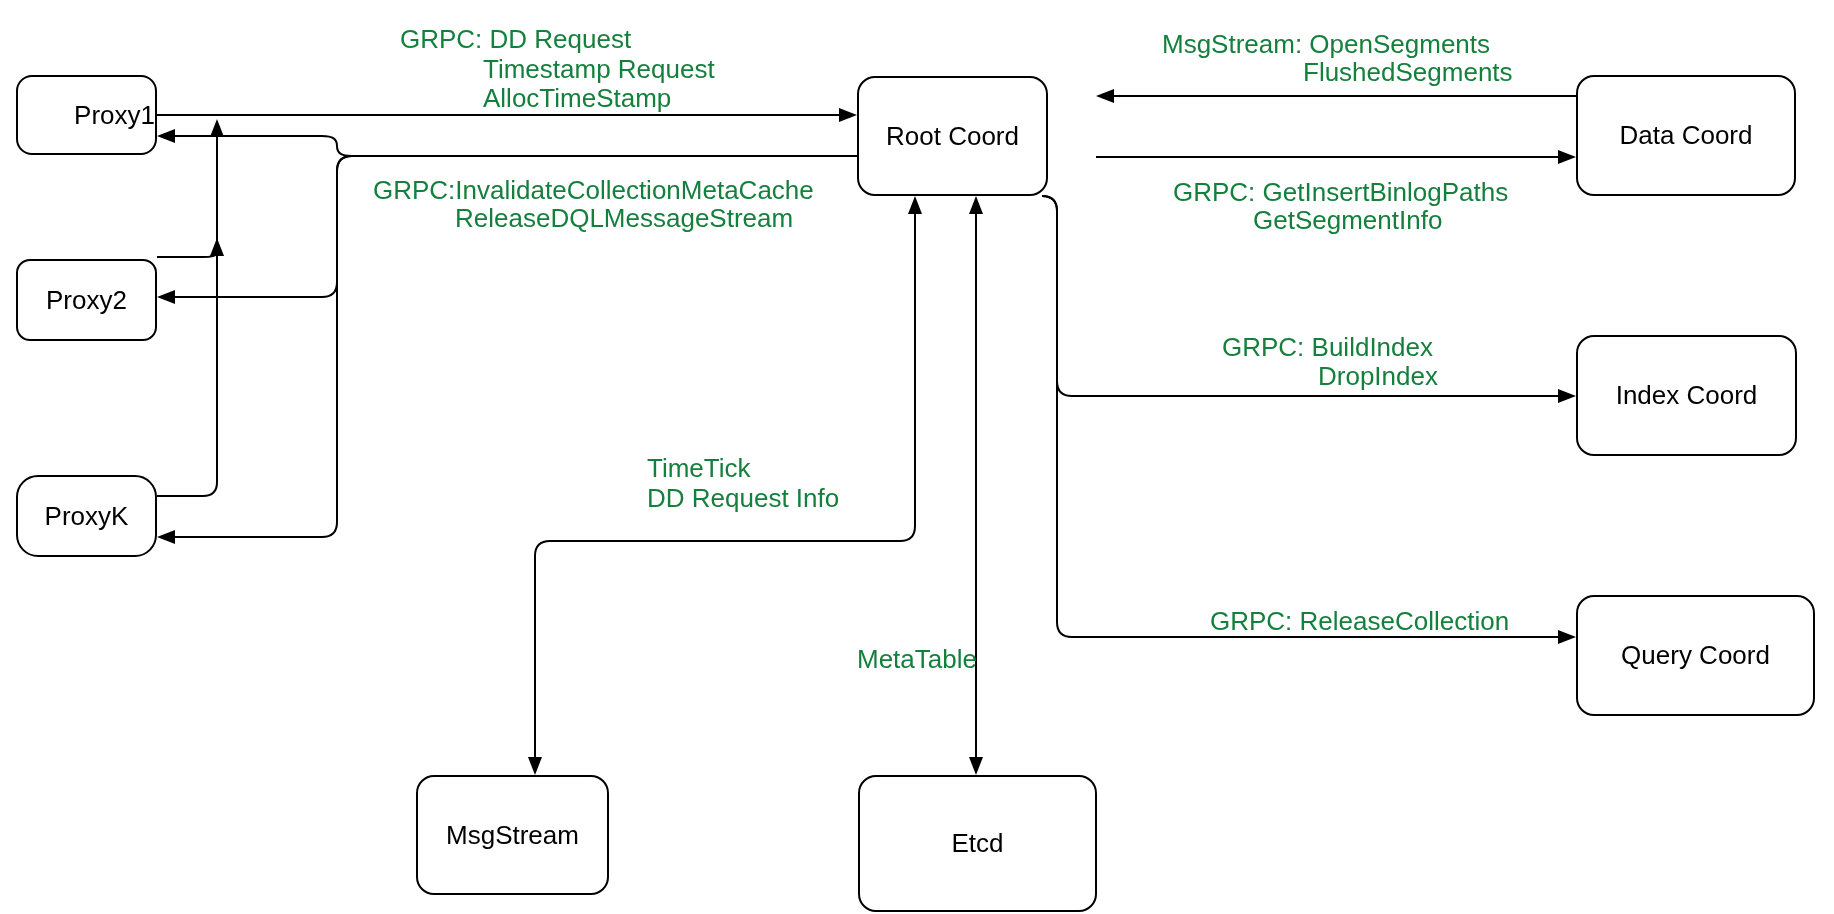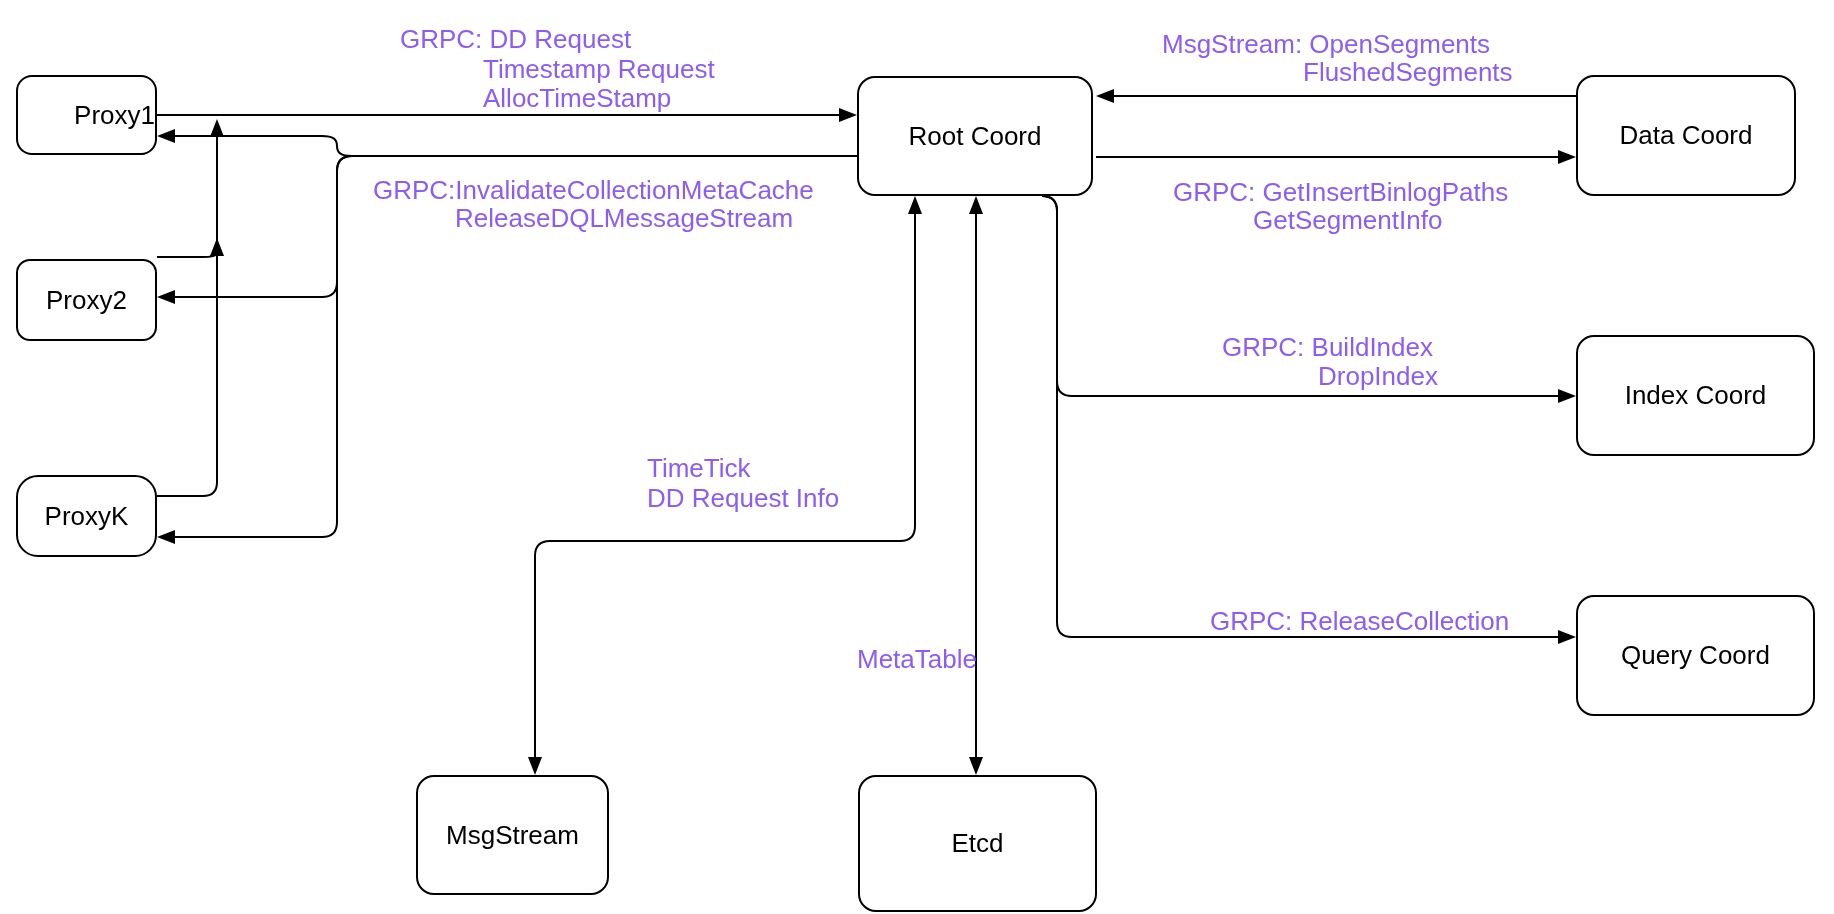--- a/index.html
+++ b/index.html
@@ -15,21 +15,21 @@
     position:absolute;
     box-sizing:border-box;
     border:2.8px solid #000;
     background:#fff;
     display:flex;align-items:center;justify-content:center;
     font-size:26px;color:#000;white-space:nowrap;
   }
   .edge-label{
     position:absolute;
     transform:translateY(-50%);
-    font-size:26px;color:#8b5cf6;white-space:pre;
+    font-size:26px;color:#15803d;white-space:pre;
     line-height:1;
   }
   .edge-path{fill:none;stroke-width:2px;}
   .arrow-head{stroke:none;}
 </style>
 </head>
 <body>
 
 <div id="canvas">
   <svg id="edge-layer" viewBox="0 0 1834 914" xmlns="http://www.w3.org/2000/svg">
@@ -62,27 +62,27 @@
     </svg>
 <div class="node" style="left: 16px; top: 75px; width: 141px; height: 80px; border-radius: 16px; justify-content: flex-end;">
       <span>Proxy1</span>
     </div>
     <div class="node" style="left: 16px; top: 235px; width: 141px; height: 82px; border-radius: 14px; margin-top: 24px;">
       <span>Proxy2</span>
     </div>
     <div class="node" style="left: 16px; top: 475px; width: 141px; height: 82px; border-radius: 22px;">
       <span>ProxyK</span>
     </div>
-    <div class="node" style="left: 857px; top: 76px; width: 236px; height: 120px; border-radius: 18px;">
+    <div class="node" style="left: 857px; top: 76px; width: 191px; height: 120px; border-radius: 18px;">
       <span>Root Coord</span>
     </div>
     <div class="node" style="left: 1576px; top: 75px; width: 220px; height: 121px; border-radius: 18px;">
       <span>Data Coord</span>
     </div>
-    <div class="node" style="left: 1576px; top: 335px; width: 239px; height: 121px; border-radius: 18px;">
+    <div class="node" style="left: 1576px; top: 335px; width: 221px; height: 121px; border-radius: 18px;">
       <span>Index Coord</span>
     </div>
     <div class="node" style="left: 1576px; top: 595px; width: 239px; height: 121px; border-radius: 18px;">
       <span>Query Coord</span>
     </div>
     <div class="node" style="left: 416px; top: 775px; width: 193px; height: 120px; border-radius: 18px;">
       <span>MsgStream</span>
     </div>
     <div class="node" style="left: 858px; top: 775px; width: 239px; height: 137px; border-radius: 18px;">
       <span>Etcd</span>

